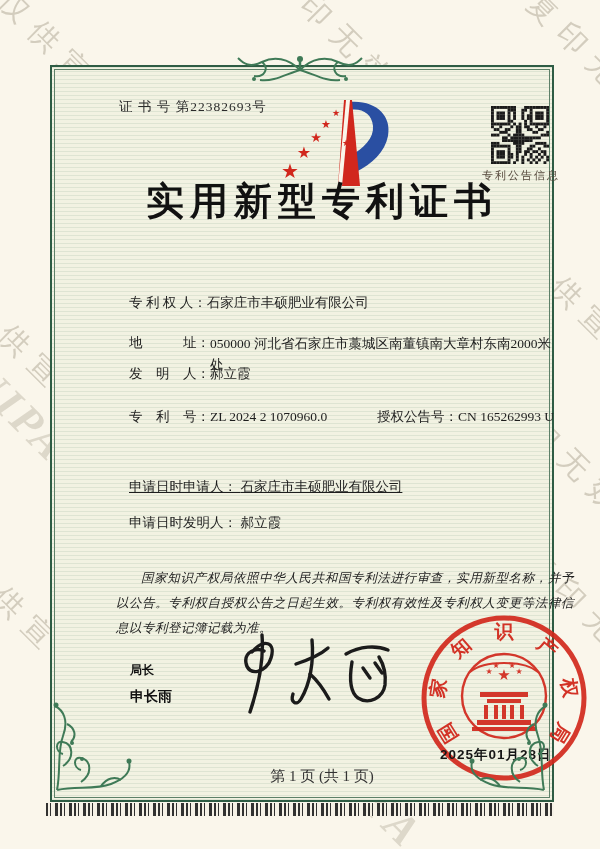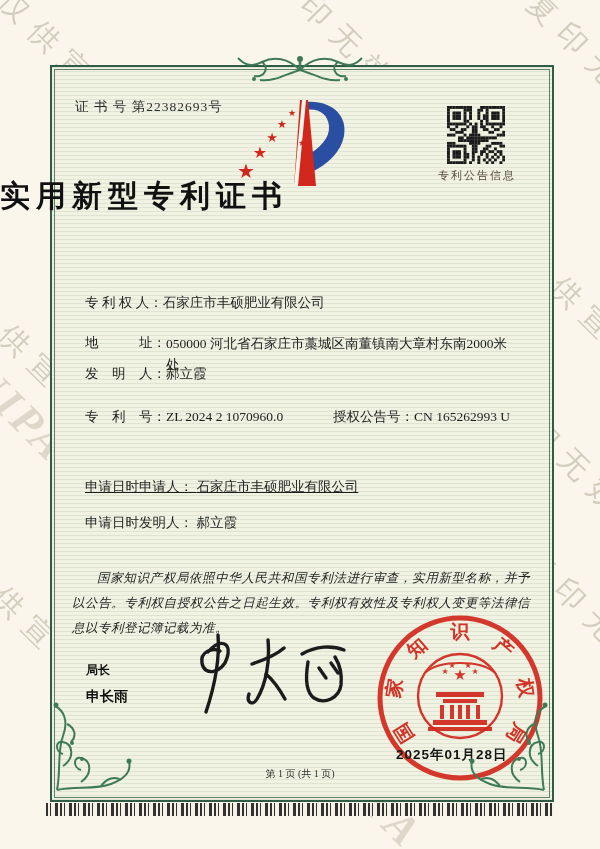--- a/index.html
+++ b/index.html
@@ -11,51 +11,51 @@
       color:#b4ac9a;opacity:.55;white-space:nowrap;letter-spacing:12px;
       font-family:"Liberation Serif",serif;}
   .wm.en{font-style:italic;font-weight:bold;letter-spacing:4px;opacity:.4;}
   
   .frame{position:absolute;left:50px;top:65px;width:500px;height:733px;z-index:2;
          border:2px solid #2e5c44;background-color:#f2f2e2;
          background-image:repeating-linear-gradient(0deg,
             rgba(130,165,140,.18) 0px, rgba(130,165,140,.18) 1px,
             transparent 1px, transparent 4px);}
   .frame::before{content:"";position:absolute;inset:2px;border:1px solid #5d8068;pointer-events:none;}
-  .content{position:absolute;inset:0;z-index:3;}
+  .content{position:absolute;inset:0;z-index:3;margin-left:44px;}
   .flourish{position:absolute;z-index:4;pointer-events:none;}
   
   .cert-no{position:absolute;left:75px;top:98px;font-size:13.5px;letter-spacing:1px;color:#2b2b2b;}
   .logo{position:absolute;left:232px;top:90px;}
   .qr-box{position:absolute;left:447px;top:106px;}
   .qr-label{position:absolute;left:424px;top:168px;width:106px;text-align:center;
             font-size:11px;color:#55483c;letter-spacing:2px;}
-  .title{position:absolute;left:0;top:176px;width:100%;text-align:left;
-         font-size:30px;font-weight:bold;letter-spacing:6px;color:#111;}
+  .title{position:absolute;left:0;top:176px;width:100%;text-align:center;
+         font-size:38px;font-weight:bold;letter-spacing:6px;color:#111;}
   
   .row{position:absolute;left:85px;width:450px;font-size:13.5px;color:#1e1e1e;}
   .row .lbl{white-space:pre;}
   .row .val{}
   .val.wrap{display:inline-block;width:342px;vertical-align:top;line-height:1.55;}
   .col2{position:absolute;left:248px;top:0;}
   .statement{position:absolute;left:72px;top:566px;width:458px;font-size:12.5px;
              line-height:2.0;font-style:italic;color:#232323;text-indent:2em;
              letter-spacing:.5px;text-align:justify;}
   
   .director-title{position:absolute;left:86px;top:662px;font-size:12px;font-weight:600;
                   font-family:"Liberation Sans",sans-serif;color:#111;}
   .director-name{position:absolute;left:86px;top:688px;font-size:14px;font-weight:600;
                  font-family:"Liberation Sans",sans-serif;color:#111;}
   .signature{position:absolute;left:178px;top:632px;}
   .seal{position:absolute;left:374px;top:612px;mix-blend-mode:multiply;}
   .seal-date{position:absolute;left:396px;top:746px;font-size:13.5px;font-weight:bold;
              color:#151515;letter-spacing:1px;z-index:5;
              font-family:"Liberation Sans",sans-serif;}
   .page-num{position:absolute;left:0;top:767px;width:100%;text-align:center;
-            font-size:10px;color:#333;}
+            font-size:15px;color:#333;}
   .barcode{position:absolute;left:46px;top:803px;width:508px;height:13px;z-index:2;opacity:.9;
            background:repeating-linear-gradient(90deg,
              #1c1c1c 0 2px, #f5f1e6 2px 4px, #1c1c1c 4px 5px, #f5f1e6 5px 9px,
              #1c1c1c 9px 12px, #f5f1e6 12px 14px);}
 </style>
 </head>
 <body>
 
 <div class="page">
 

